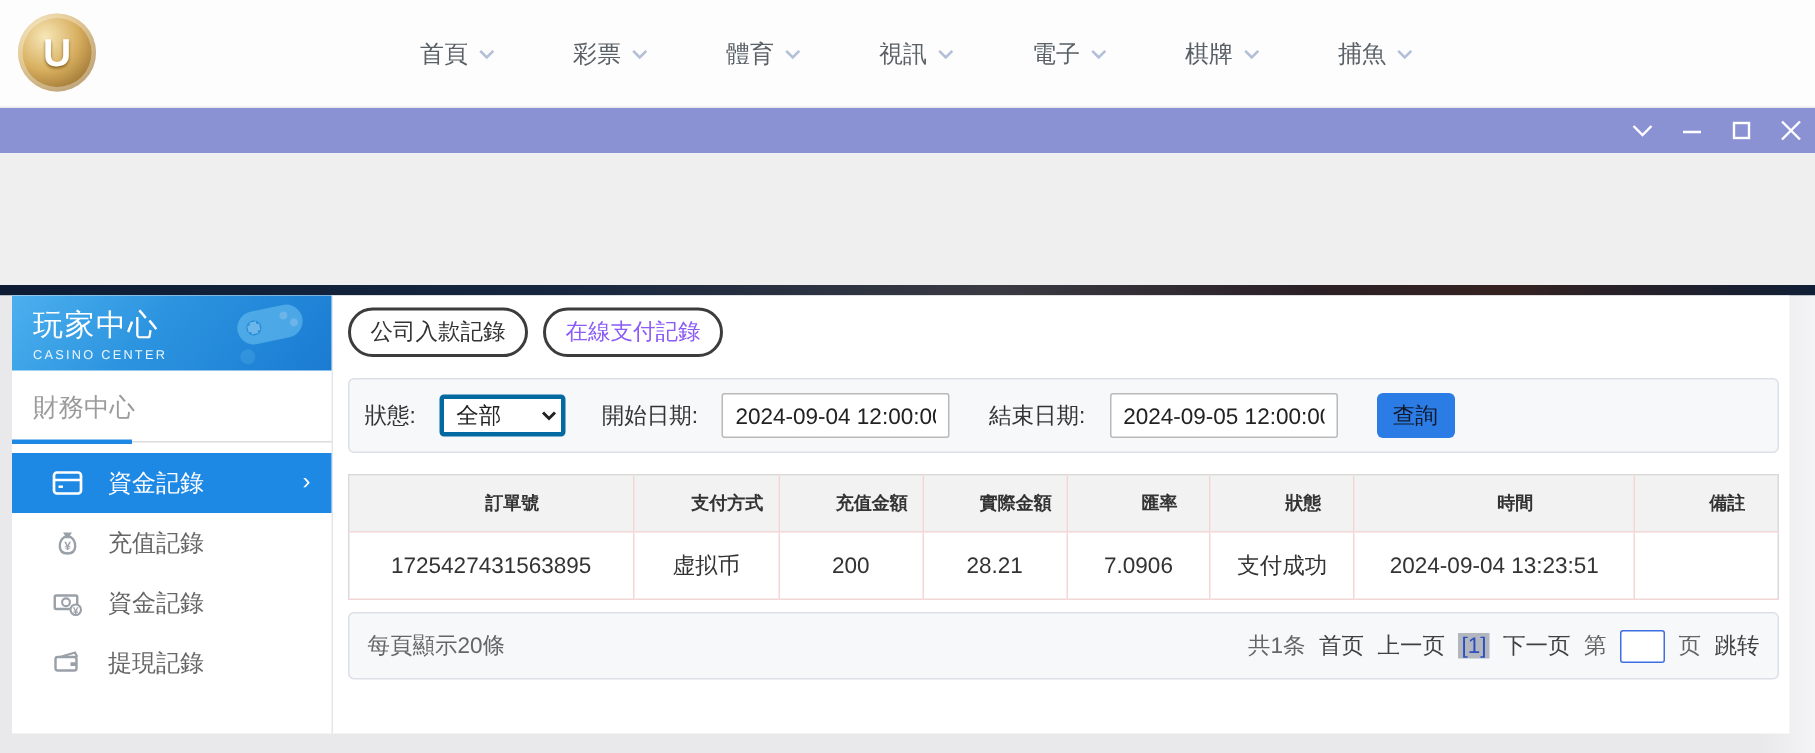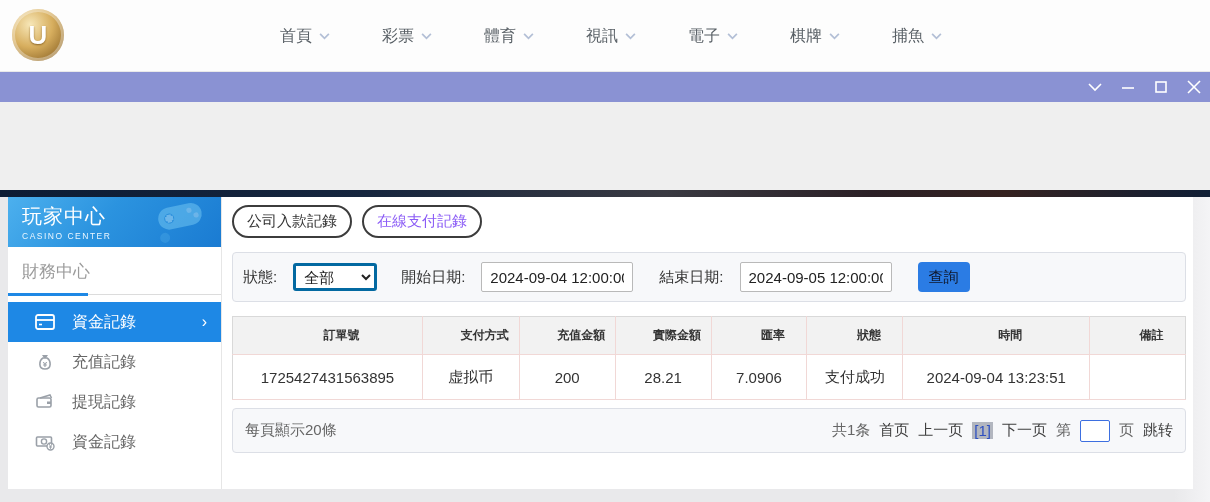--- a/index.html
+++ b/index.html
@@ -201,37 +201,37 @@
                 <path d="M8 4 h6 l-2 3 h-2 z" fill="#9aa0a8"></path>
                 <path d="M9 7 h4 c4 2.5 5 11 -2 11 c-7 0 -6 -8.5 -2 -11 z" fill="none" stroke="#9aa0a8" stroke-width="1.6"></path>
                 <text x="11" y="15.5" font-size="8" text-anchor="middle" fill="#9aa0a8" font-weight="bold">¥</text>
               </svg>
           </span>
           <span>充值記錄</span>
         </div>
         <div class="sb-item">
           <span class="ico">
             <svg width="22" height="22" viewBox="0 0 22 22">
-                <rect x="3" y="7" width="14" height="9" rx="1.5" fill="none" stroke="#9aa0a8" stroke-width="1.6"></rect>
-                <path d="M6 7 l10 -3 l1.5 3" fill="none" stroke="#9aa0a8" stroke-width="1.5"></path>
-                <rect x="13" y="10.5" width="4" height="2.5" fill="#9aa0a8"></rect>
-              </svg>
-          </span>
-          <span>提現記錄</span>
-        </div>
-        <div class="sb-item">
-          <span class="ico">
-            <svg width="22" height="22" viewBox="0 0 22 22">
                 <rect x="2.5" y="6" width="15" height="9" rx="1" fill="none" stroke="#9aa0a8" stroke-width="1.6"></rect>
                 <circle cx="10" cy="10.5" r="2.6" fill="none" stroke="#9aa0a8" stroke-width="1.4"></circle>
                 <circle cx="16.5" cy="15.5" r="3.5" fill="#fff" stroke="#9aa0a8" stroke-width="1.4"></circle>
                 <text x="16.5" y="18" font-size="6.5" text-anchor="middle" fill="#9aa0a8" font-weight="bold">¥</text>
               </svg>
           </span>
           <span>資金記錄</span>
+        </div>
+        <div class="sb-item">
+          <span class="ico">
+            <svg width="22" height="22" viewBox="0 0 22 22">
+                <rect x="3" y="7" width="14" height="9" rx="1.5" fill="none" stroke="#9aa0a8" stroke-width="1.6"></rect>
+                <path d="M6 7 l10 -3 l1.5 3" fill="none" stroke="#9aa0a8" stroke-width="1.5"></path>
+                <rect x="13" y="10.5" width="4" height="2.5" fill="#9aa0a8"></rect>
+              </svg>
+          </span>
+          <span>提現記錄</span>
         </div>
       </div>
     </div>
 
     <div class="content">
       <div class="tabs">
         <button class="tab-pill">公司入款記錄</button>
         <button class="tab-pill red">在線支付記錄</button>
       </div>
 

